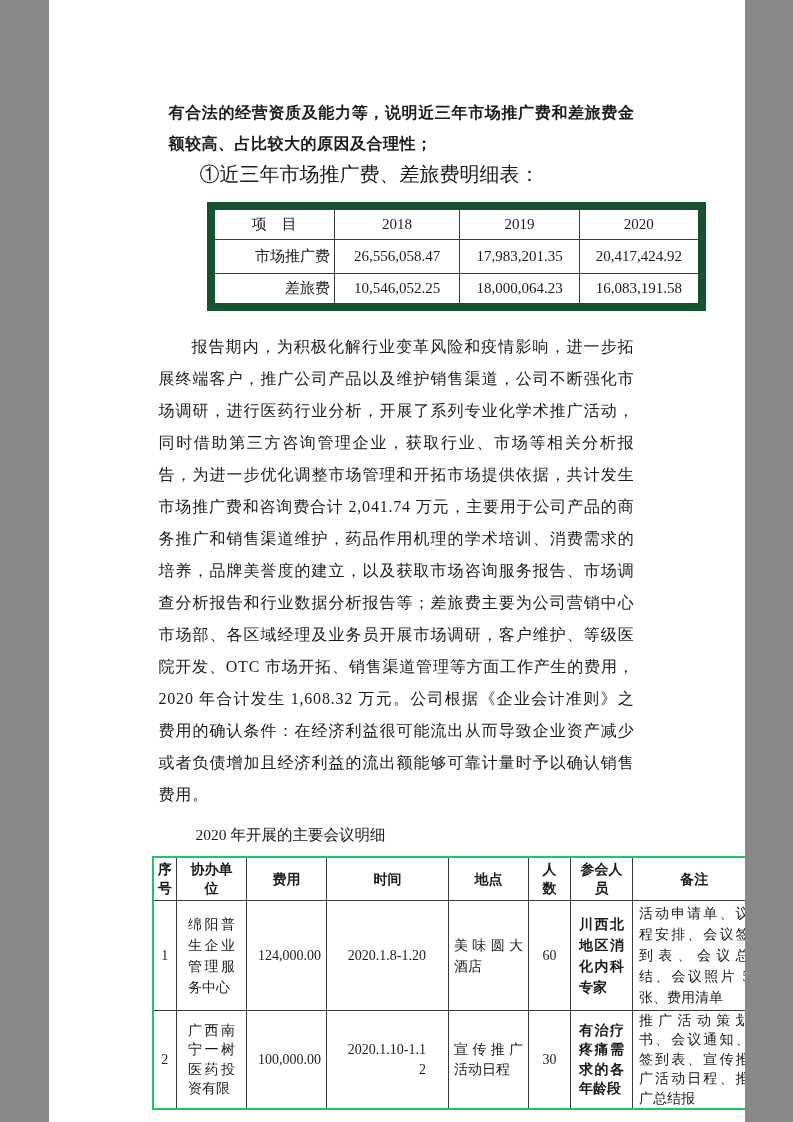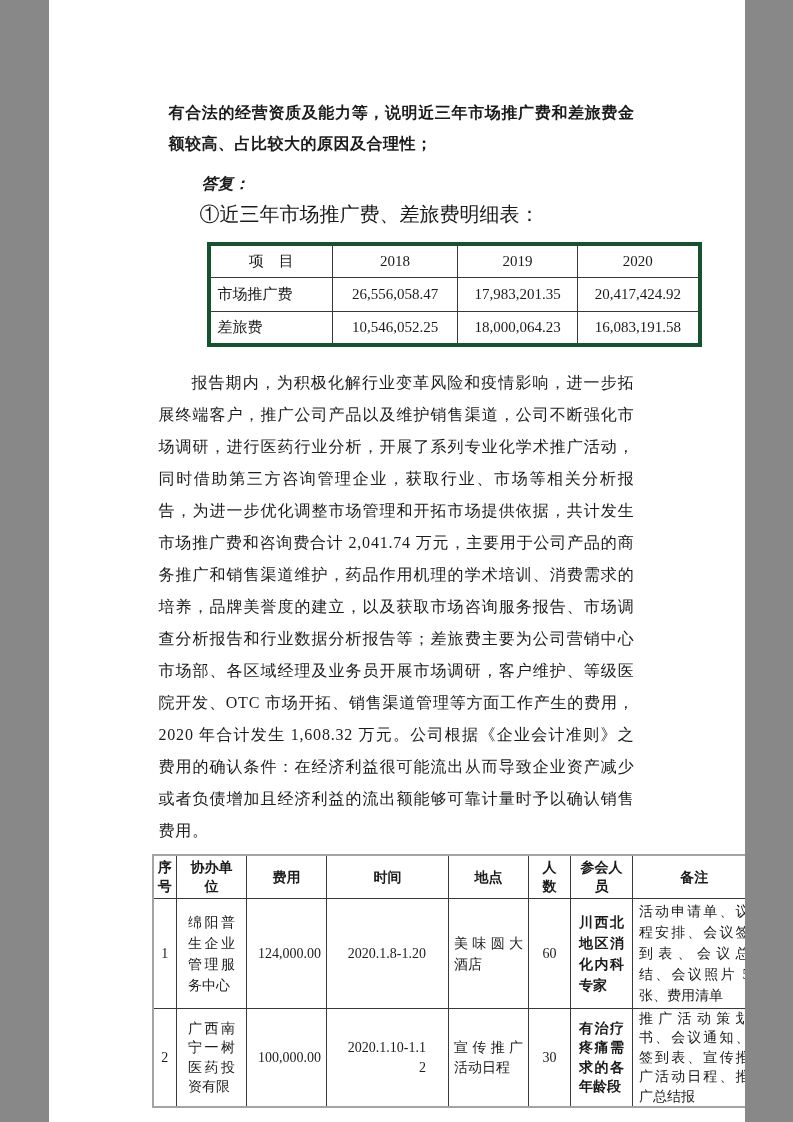--- a/index.html
+++ b/index.html
@@ -36,54 +36,54 @@
     margin:0 0 0 41px;
     font-size:20px;
     line-height:30px;
   }
   
   table{border-collapse:collapse;table-layout:fixed;}
   .t1{
     margin:13px 0 0 48px;
     width:491px;
     font-size:15px;
-    border:4px solid #14532d;
+    border:8px solid #14532d;
   }
   .t1 th,.t1 td{
     border:1.5px solid #3a3a3a;
     font-weight:normal;
     text-align:center;
     vertical-align:middle;
     padding:0 4px;
     overflow:hidden;
   }
   .t1 tr{height:34px;}
   .t1 tr.hrow{height:33px;}
-  .t1 td.lbl{text-align:left;padding-left:7px;}
+  .t1 td.lbl{text-align:right;padding-left:7px;}
   
   .body-par{
     margin:20px 0 0 0;
     font-size:16px;
     line-height:32px;
     letter-spacing:0.8px;
     text-align:justify;
     text-justify:inter-ideograph;
     text-indent:33px;
   }
   .caption{
     margin:9px 0 0 37px;
     font-size:15.5px;
     line-height:29px;
   }
   
   .t2{
     margin:7px 0 0 -7px;
     width:604px;
     font-size:14px;
-    border:2px solid #a3a3a3;
+    border:2px solid #22c55e;
   }
   .t2 th,.t2 td{
     border:1.5px solid #3a3a3a;
     vertical-align:middle;
     overflow:hidden;
   }
   .t2 th{
     font-family:"Liberation Sans",sans-serif;
     font-weight:bold;
     text-align:center;
@@ -103,21 +103,20 @@
   .t2 td.att{text-align:justify;text-justify:inter-ideograph;padding:0 8px;font-weight:bold;}
   .t2 td.note{text-align:justify;text-justify:inter-ideograph;padding:0 6px;}
 </style>
 </head>
 <body>
 
 <div class="page">
 
   <p class="heading">有合法的经营资质及能力等，说明近三年市场推广费和差旅费金额较高、占比较大的原因及合理性；</p>
 
-  <p class="reply">答复：</p>
 
   <p class="intro">①近三年市场推广费、差旅费明细表：</p>
 
   <table class="t1">
     <colgroup>
       <col style="width:124px">
         <col style="width:125px">
         <col style="width:120px">
         <col style="width:122px">
     </colgroup>
@@ -138,20 +137,21 @@
         <td class="lbl">差旅费</td>
         <td>10,546,052.25</td>
         <td>18,000,064.23</td>
         <td>16,083,191.58</td>
       </tr>
     </tbody>
   </table>
 
   <p class="body-par">报告期内，为积极化解行业变革风险和疫情影响，进一步拓展终端客户，推广公司产品以及维护销售渠道，公司不断强化市场调研，进行医药行业分析，开展了系列专业化学术推广活动，同时借助第三方咨询管理企业，获取行业、市场等相关分析报告，为进一步优化调整市场管理和开拓市场提供依据，共计发生市场推广费和咨询费合计 2,041.74 万元，主要用于公司产品的商务推广和销售渠道维护，药品作用机理的学术培训、消费需求的培养，品牌美誉度的建立，以及获取市场咨询服务报告、市场调查分析报告和行业数据分析报告等；差旅费主要为公司营销中心市场部、各区域经理及业务员开展市场调研，客户维护、等级医院开发、OTC 市场开拓、销售渠道管理等方面工作产生的费用，2020 年合计发生 1,608.32 万元。公司根据《企业会计准则》之费用的确认条件：在经济利益很可能流出从而导致企业资产减少或者负债增加且经济利益的流出额能够可靠计量时予以确认销售费用。</p>
 
+  <p class="caption">2020 年开展的主要会议明细</p>
 
   <table class="t2">
     <colgroup>
       <col style="width:24px">
         <col style="width:70px">
         <col style="width:80px">
         <col style="width:122px">
       <col style="width:80px">
         <col style="width:42px">
         <col style="width:62px">

